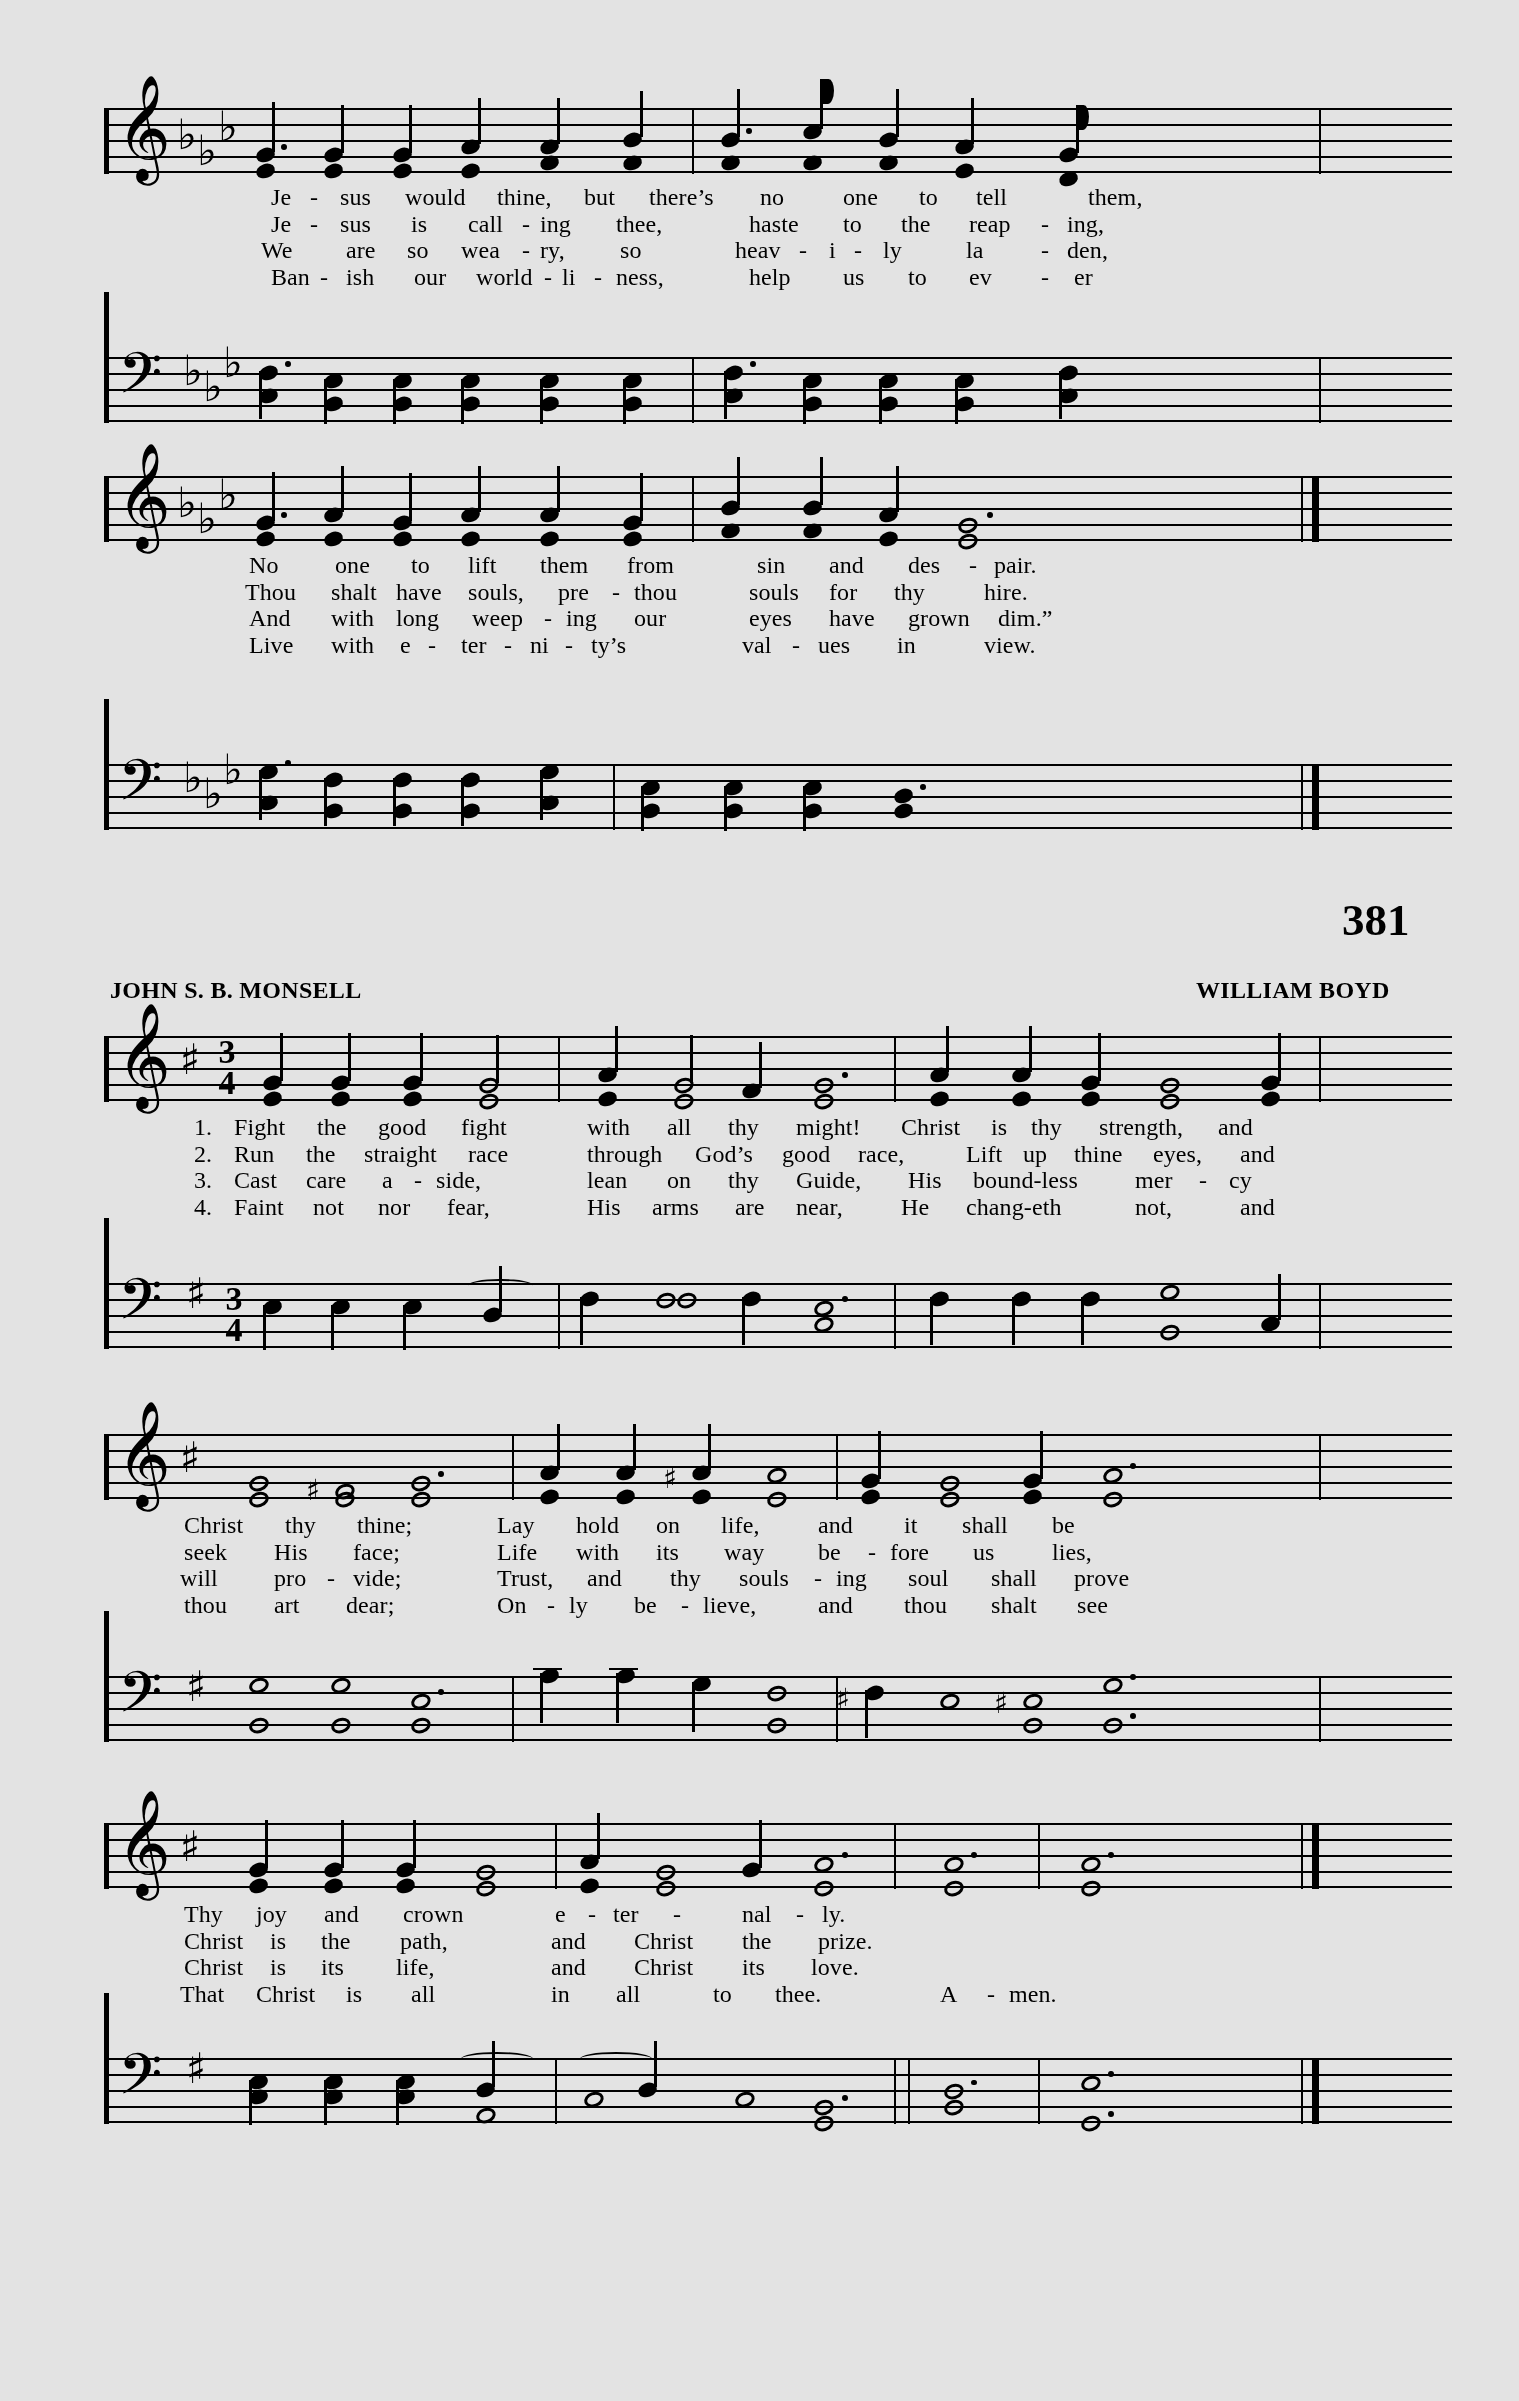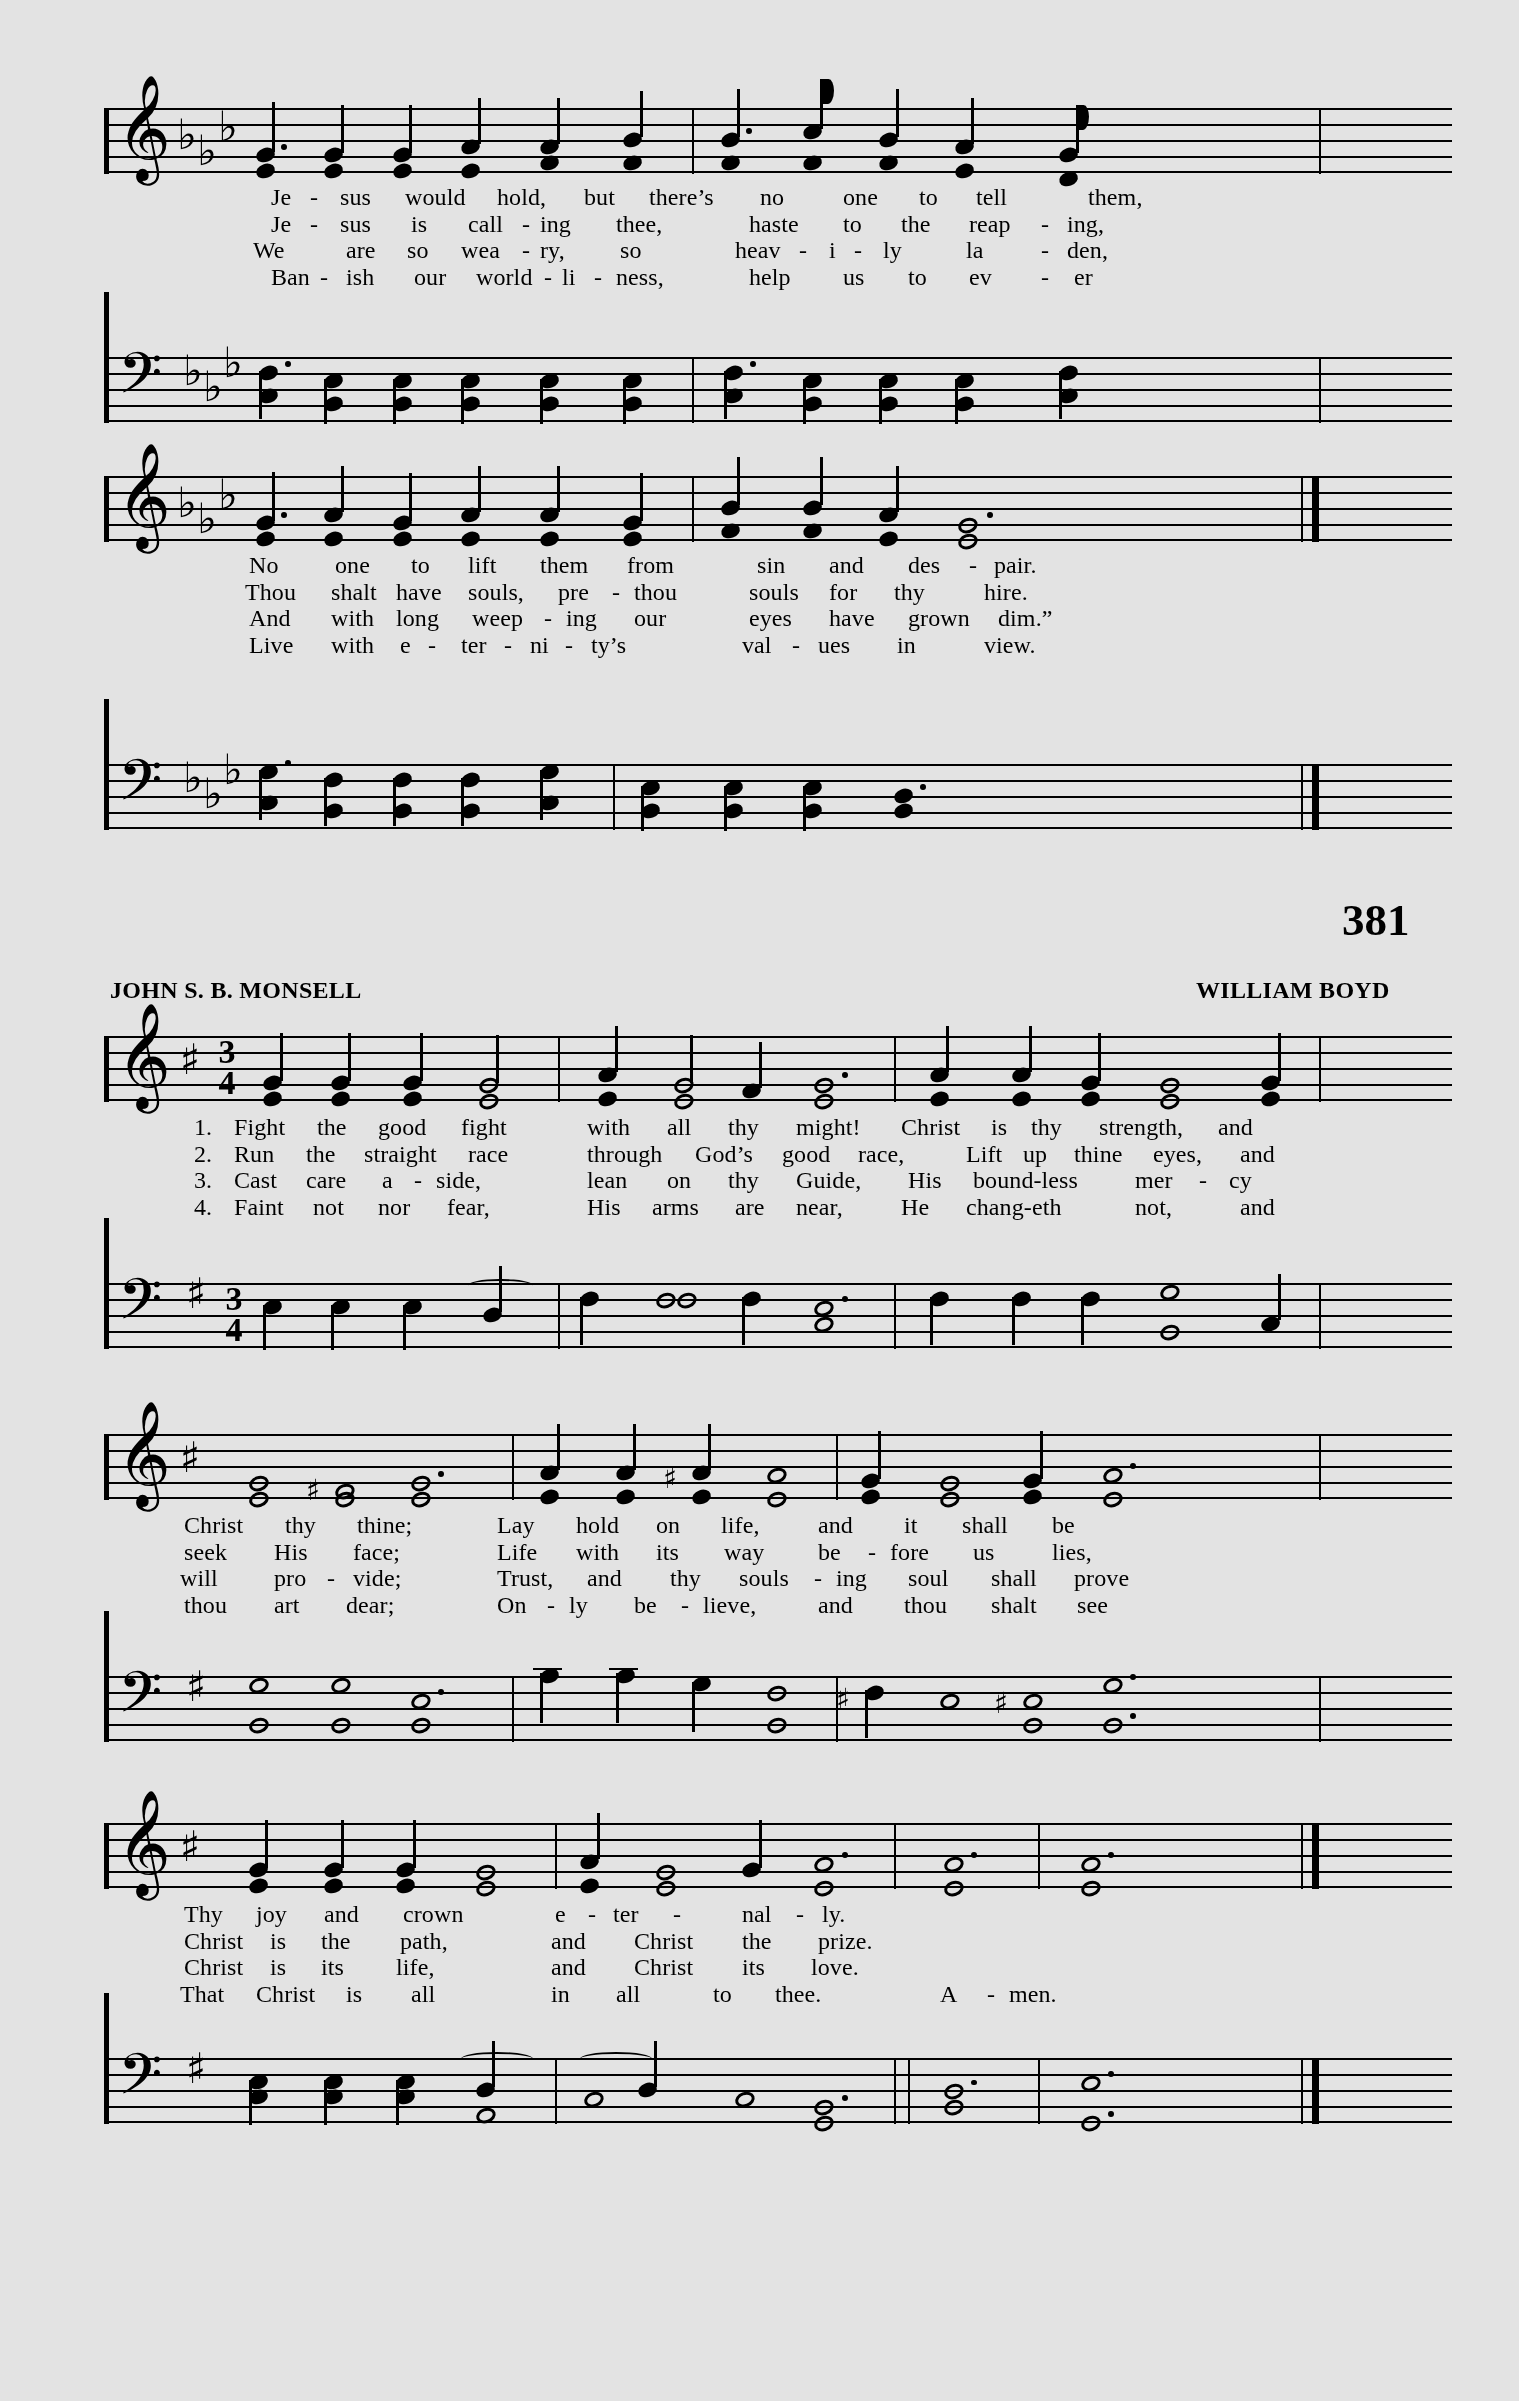--- a/index.html
+++ b/index.html
@@ -246,21 +246,21 @@
 
       <div class="barline" style="left:1211px;"></div>
     </div>
 
     <div style="position:absolute; top:76px; left:0; width:100%; height:108px;">
       <div class="lyricline" style="top:0px;">
         <span class="la" style="left:163px">Je</span>
           <span style="left:206px">-</span>
           <span class="la" style="left:232px">sus</span>
         <span class="la" style="left:297px">would</span>
-          <span class="la" style="left:389px">hold,</span>
+          <span class="la" style="left:389px">thine,</span>
         <span class="la" style="left:476px">but</span>
           <span class="la" style="left:541px">there’s</span>
         <span class="la" style="left:652px">no</span>
           <span class="la" style="left:735px">one</span>
         <span class="la" style="left:811px">to</span>
           <span class="la" style="left:868px">tell</span>
         <span class="la" style="left:980px">them,</span>
       </div>
       <div class="lyricline" style="top:27px;">
         <span class="la" style="left:163px">Je</span>
@@ -272,21 +272,21 @@
           <span class="la" style="left:432px">ing</span>
         <span class="la" style="left:508px">thee,</span>
         <span class="la" style="left:641px">haste</span>
           <span class="la" style="left:735px">to</span>
         <span class="la" style="left:793px">the</span>
           <span class="la" style="left:861px">reap</span>
           <span style="left:937px">-</span>
           <span class="la" style="left:959px">ing,</span>
       </div>
       <div class="lyricline" style="top:53px;">
-        <span class="la" style="left:145px">We</span>
+        <span class="la" style="left:153px">We</span>
         <span class="la" style="left:238px">are</span>
           <span class="la" style="left:299px">so</span>
         <span class="la" style="left:353px">wea</span>
           <span style="left:418px">-</span>
           <span class="la" style="left:432px">ry,</span>
         <span class="la" style="left:512px">so</span>
         <span class="la" style="left:627px">heav</span>
           <span style="left:695px">-</span>
           <span class="la" style="left:721px">i</span>
           <span style="left:750px">-</span>

